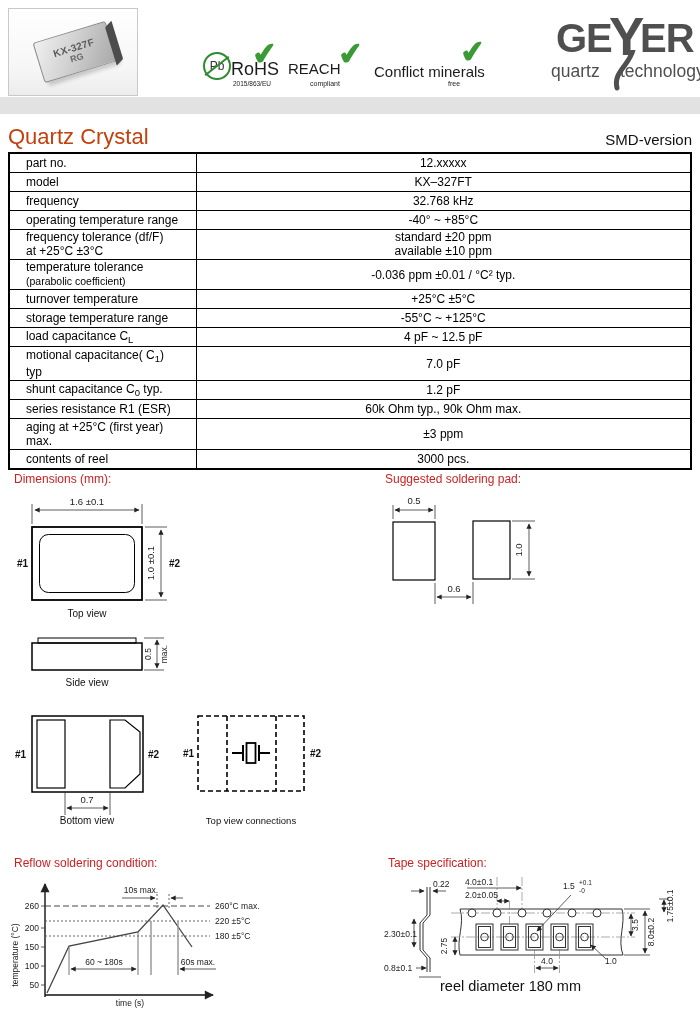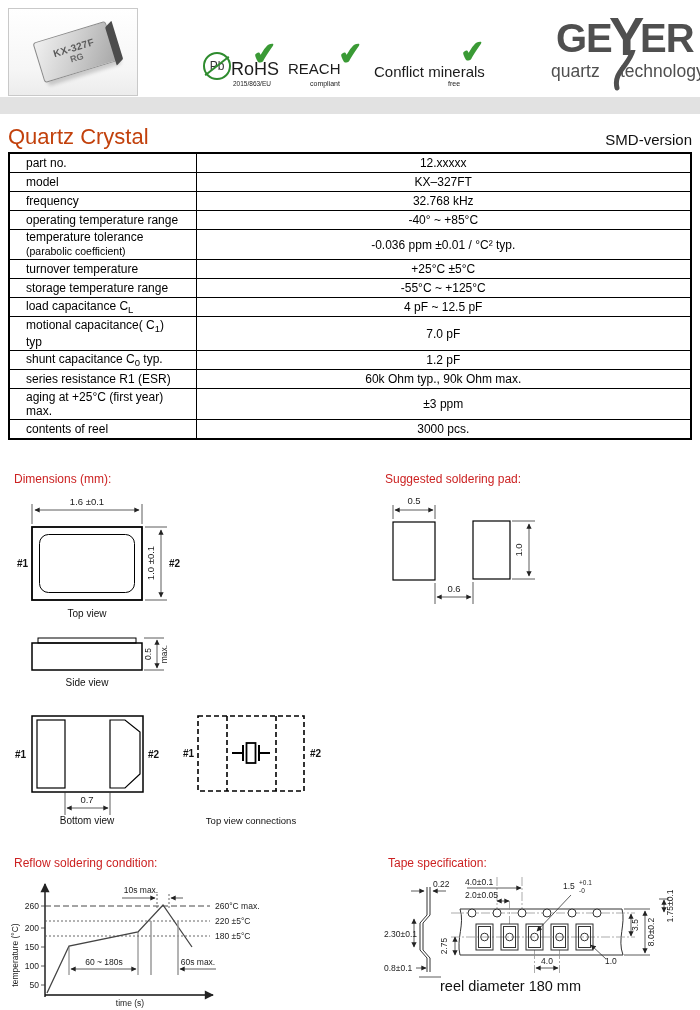--- a/index.html
+++ b/index.html
@@ -125,20 +125,30 @@
           <td class="val">KX–327FT</td>
         </tr>
       <tr>
           <td class="lbl">frequency</td>
           <td class="val">32.768 kHz</td>
         </tr>
       <tr>
           <td class="lbl">operating temperature range</td>
           <td class="val">-40° ~ +85°C</td>
         </tr>
+      <tr>
+        <td class="lbl twoline">
+            <div>frequency tolerance (df/F)</div>
+            <div>at +25°C ±3°C</div>
+          </td>
+        <td class="val twoline">
+            <div>standard ±20 ppm</div>
+            <div>available ±10 ppm</div>
+          </td>
+      </tr>
       <tr>
         <td class="lbl twoline">
             <div>temperature tolerance</div>
             <div class="small2">(parabolic coefficient)</div>
           </td>
         <td class="val">-0.036 ppm ±0.01 / °C² typ.</td>
       </tr>
       <tr>
           <td class="lbl">turnover temperature</td>
           <td class="val">+25°C ±5°C</td>

